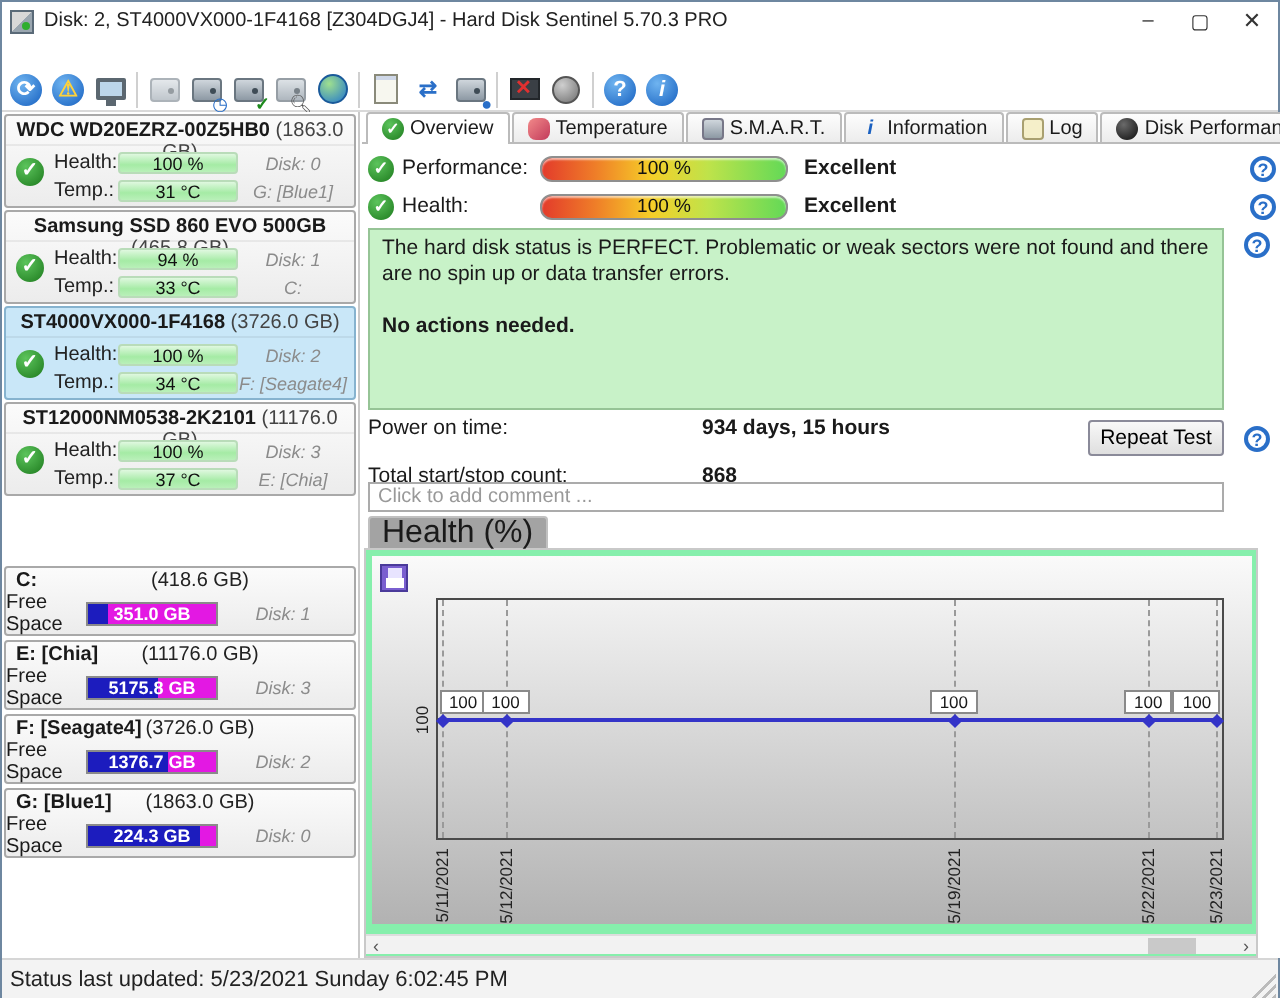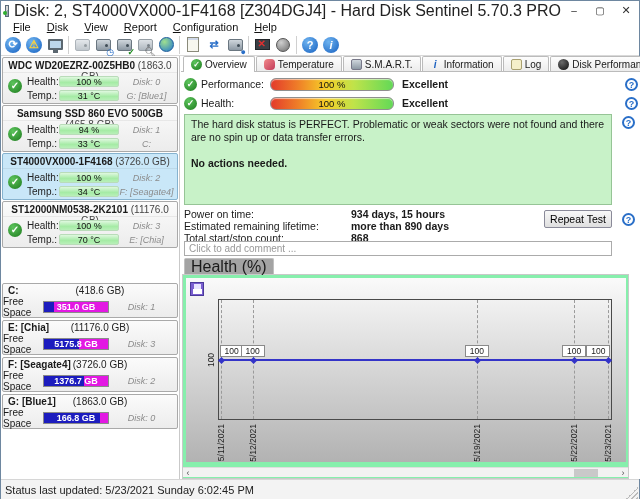--- a/index.html
+++ b/index.html
@@ -4,21 +4,21 @@
 <style>
   * { margin:0; padding:0; box-sizing:border-box; }
   html,body { width:640px; height:499px; overflow:hidden; }
   body { font-family:"Liberation Sans", sans-serif; font-size:11px; color:#1a1a1a; background:#fff; }
   #app { position:relative; width:640px; height:499px; border:1px solid #6e87a0; background:#fff; }
 
   
   .titlebar { position:absolute; left:0; top:0; width:100%; height:19px; background:#fff; display:flex; align-items:center; }
   .app-icon { width:12px; height:12px; margin:0 5px 0 4px; background:linear-gradient(135deg,#d8d8d8 50%,#9aa6b0 50%); border:1px solid #5a6a78; position:relative; }
   .app-icon::after { content:""; position:absolute; right:1px; bottom:1px; width:4px; height:4px; background:#2fae2f; border-radius:50%; }
-  .title-text { font-size:16px; color:#222; white-space:nowrap; }
+  .title-text { font-size:10px; color:#222; white-space:nowrap; }
   .win-controls { margin-left:auto; display:flex; height:100%; }
   .win-btn { width:26px; height:100%; display:flex; align-items:center; justify-content:center; font-size:10px; color:#333; }
   .win-btn.close { font-size:11px; }
 
   
   .menubar { position:absolute; left:0; top:19px; width:100%; height:14px; background:#fff; display:flex; align-items:center; padding-left:4px; }
   .menu-item { padding:0 8px; font-size:11px; color:#111; }
   .menu-item::first-letter { text-decoration:underline; }
 
   
@@ -129,28 +129,20 @@
   <div class="titlebar">
     <div class="app-icon"></div>
     <div class="title-text">Disk: 2, ST4000VX000-1F4168 [Z304DGJ4]  -  Hard Disk Sentinel 5.70.3 PRO</div>
     <div class="win-controls">
       <div class="win-btn">–</div>
       <div class="win-btn">▢</div>
       <div class="win-btn close">✕</div>
     </div>
   </div>
 
-  <div class="menubar">
-    <div class="menu-item">File</div>
-    <div class="menu-item">Disk</div>
-    <div class="menu-item">View</div>
-    <div class="menu-item">Report</div>
-    <div class="menu-item">Configuration</div>
-    <div class="menu-item">Help</div>
-  </div>
 
   <div class="toolbar">
     <div class="tb-icon">
         <div class="ico-circle blue">⟳</div>
       </div>
     <div class="tb-icon">
         <div class="ico-circle blue" style="color:#ffd23a;">⚠</div>
       </div>
     <div class="tb-icon">
         <div class="monitor-glyph"></div>
@@ -261,21 +253,21 @@
     <div class="disk-card" style="top:145px;">
       <div class="hdr"><b>ST12000NM0538-2K2101</b> <span class="size">(11176.0 GB)</span></div>
       <div class="check-badge">✓</div>
       <div class="d-row r1">
           <div class="d-label">Health:</div>
           <div class="green-bar">100 %</div>
           <div class="d-right">Disk: 3</div>
         </div>
       <div class="d-row r2">
           <div class="d-label">Temp.:</div>
-          <div class="green-bar">70 °C</div>
+          <div class="green-bar">37 °C</div>
           <div class="d-right">E: [Chia]</div>
         </div>
     </div>
 
     <div class="part-card" style="top:227px;">
       <div class="p-hdr">
           <span class="p-drive">C:</span>
           <span class="p-size">(418.6 GB)</span>
         </div>
       <div class="p-row">
@@ -317,21 +309,21 @@
     </div>
     <div class="part-card" style="top:338px;">
       <div class="p-hdr">
           <span class="p-drive">G: [Blue1]</span>
           <span class="p-size">(1863.0 GB)</span>
         </div>
       <div class="p-row">
           <div class="p-label">Free Space</div>
         <div class="free-bar">
             <div class="free-used" style="width: 88%;"></div>
-            <div class="free-text">166.8 GB</div>
+            <div class="free-text">224.3 GB</div>
           </div>
         <div class="p-right">Disk: 0</div>
         </div>
     </div>
   </div>
 
   <div class="main">
 
     <div class="tabstrip">
       <div class="tab active">
@@ -379,24 +371,20 @@
 
     <div class="status-box">
       <div class="p1">The hard disk status is PERFECT. Problematic or weak sectors were not found and there are no spin up or data transfer errors.</div>
       <div class="p2">No actions needed.</div>
     </div>
     <div class="help-btn" style="top:60px;">?</div>
 
     <div class="info-row" style="top:152px;">
         <div class="info-label">Power on time:</div>
         <div class="info-value">934 days, 15 hours</div>
-      </div>
-    <div class="info-row" style="top:164px;">
-        <div class="info-label">Estimated remaining lifetime:</div>
-        <div class="info-value">more than 890 days</div>
       </div>
     <div class="info-row" style="top:176px;">
         <div class="info-label">Total start/stop count:</div>
         <div class="info-value">868</div>
       </div>
 
     <button class="repeat-btn">Repeat Test</button>
     <div class="help-btn" style="top:157px;">?</div>
 
     <input class="comment-box" placeholder="Click to add comment ..." style="">

